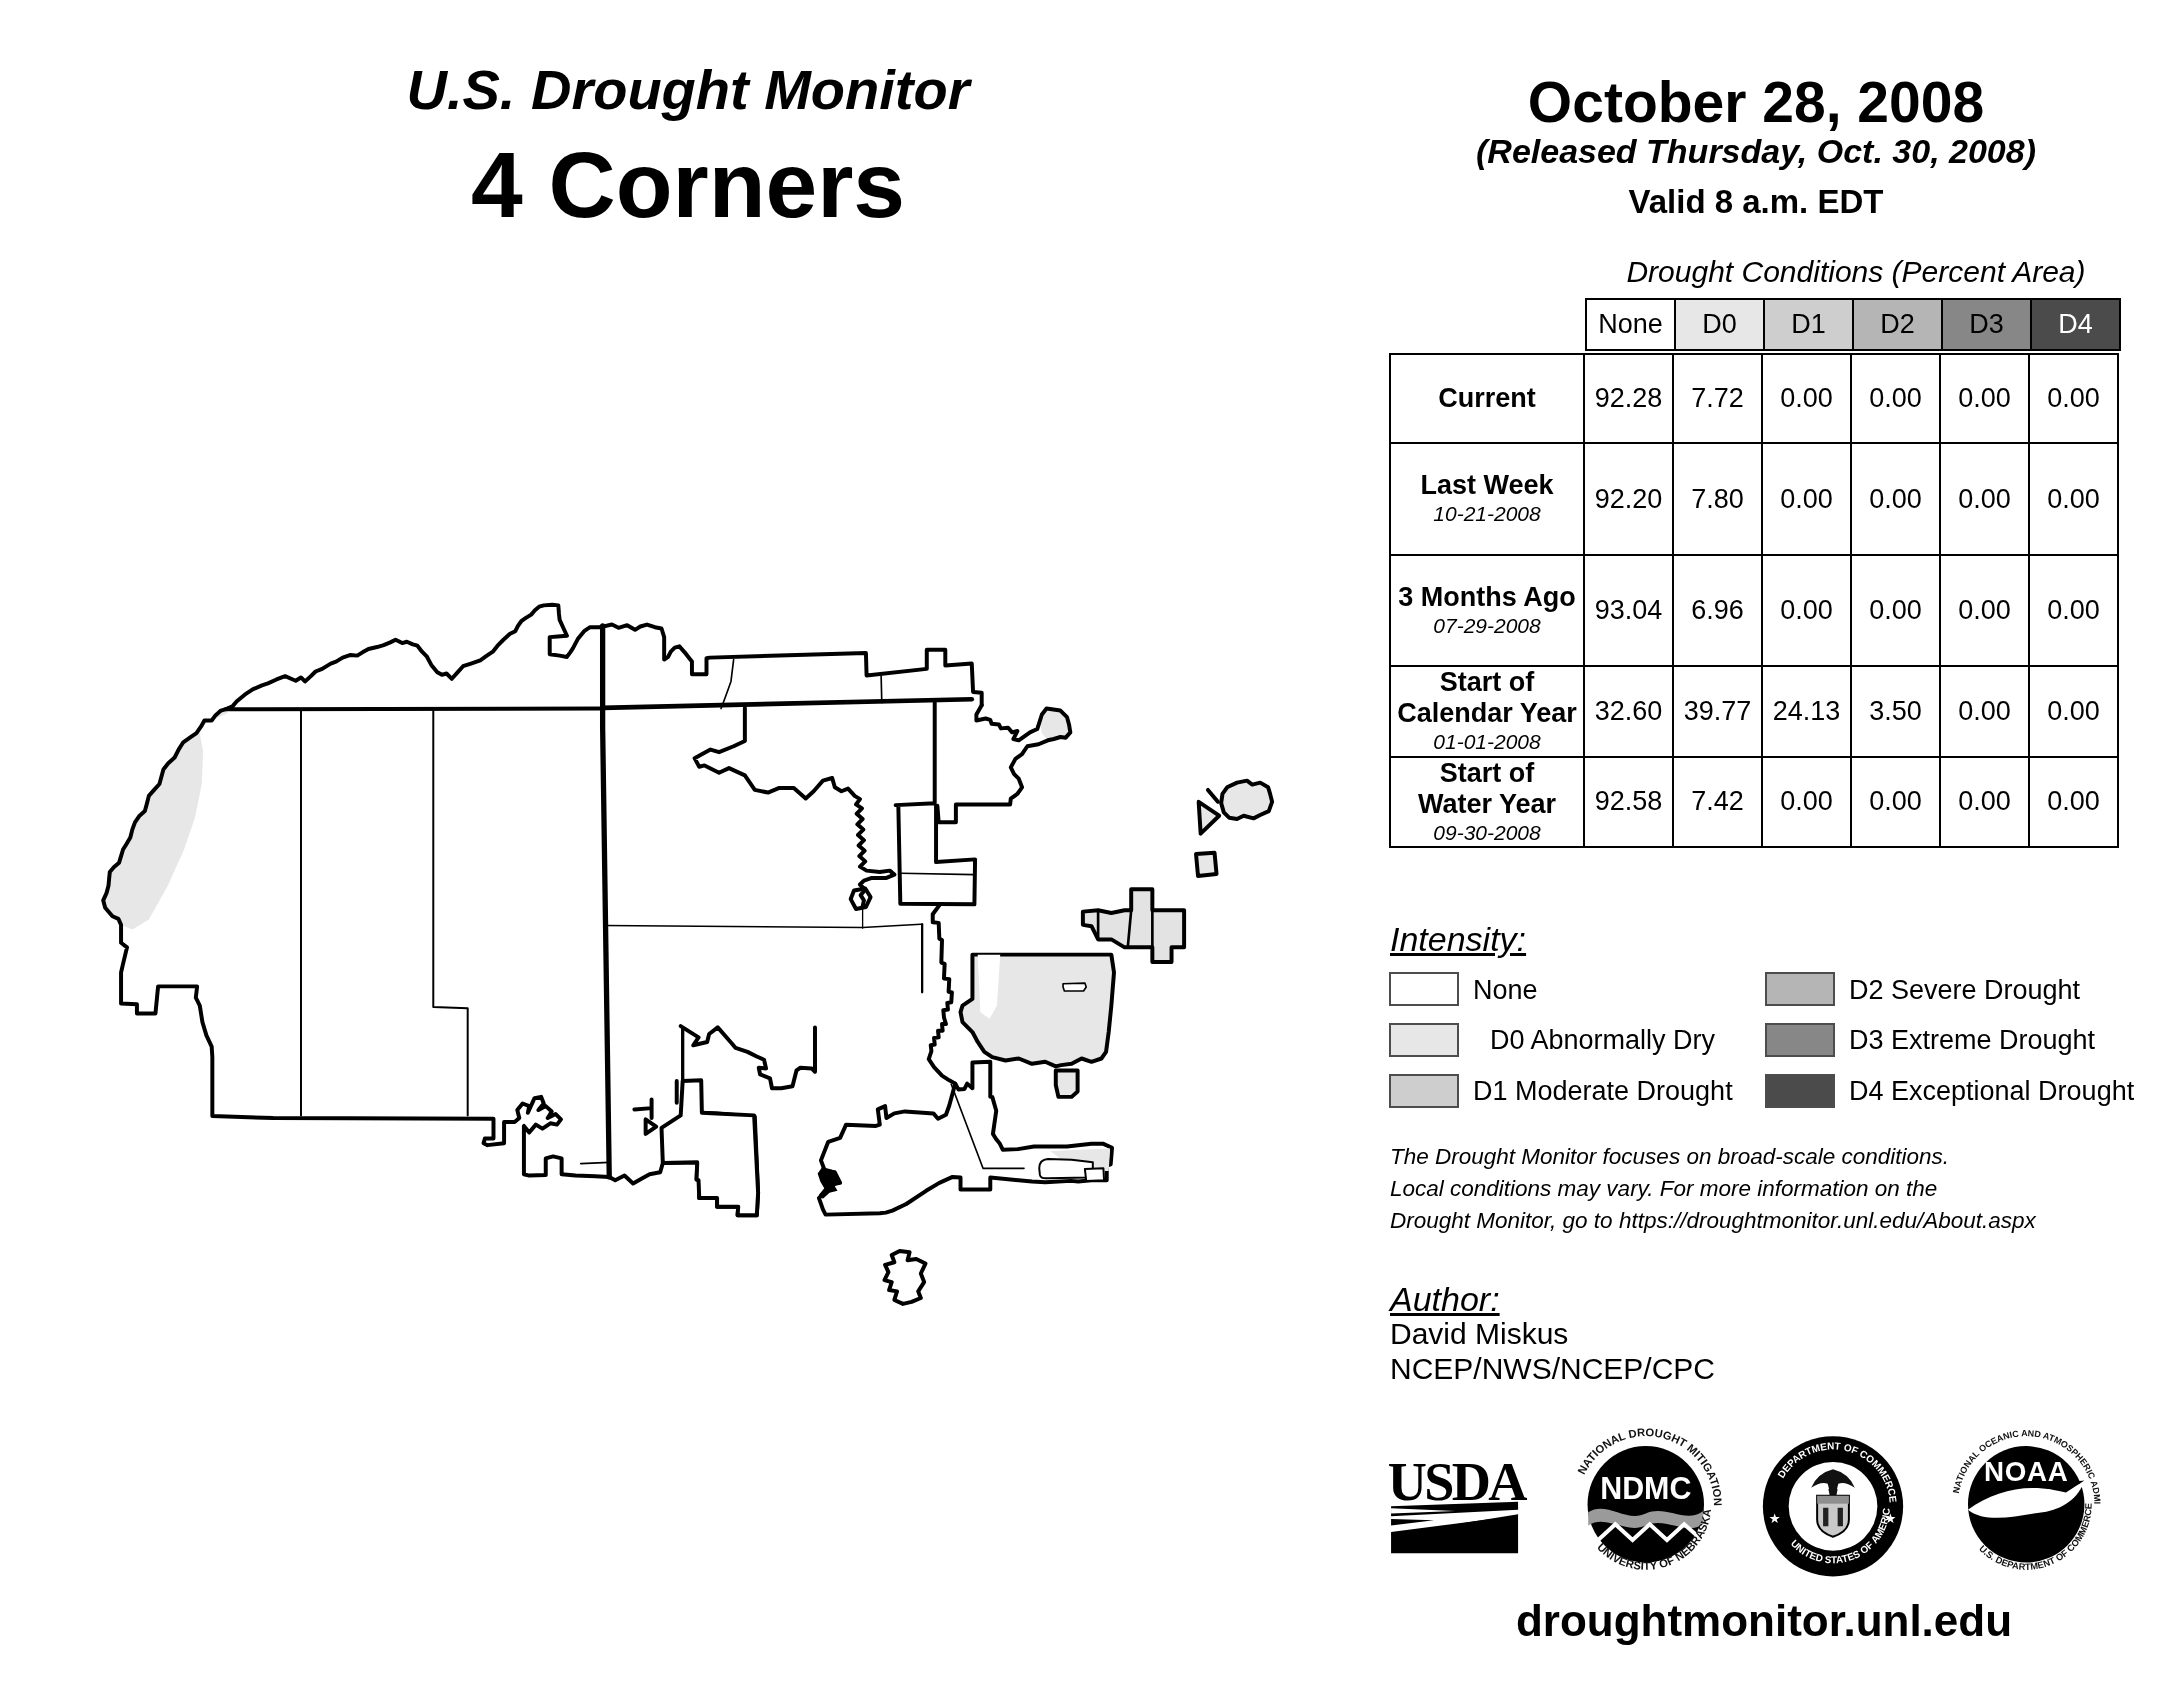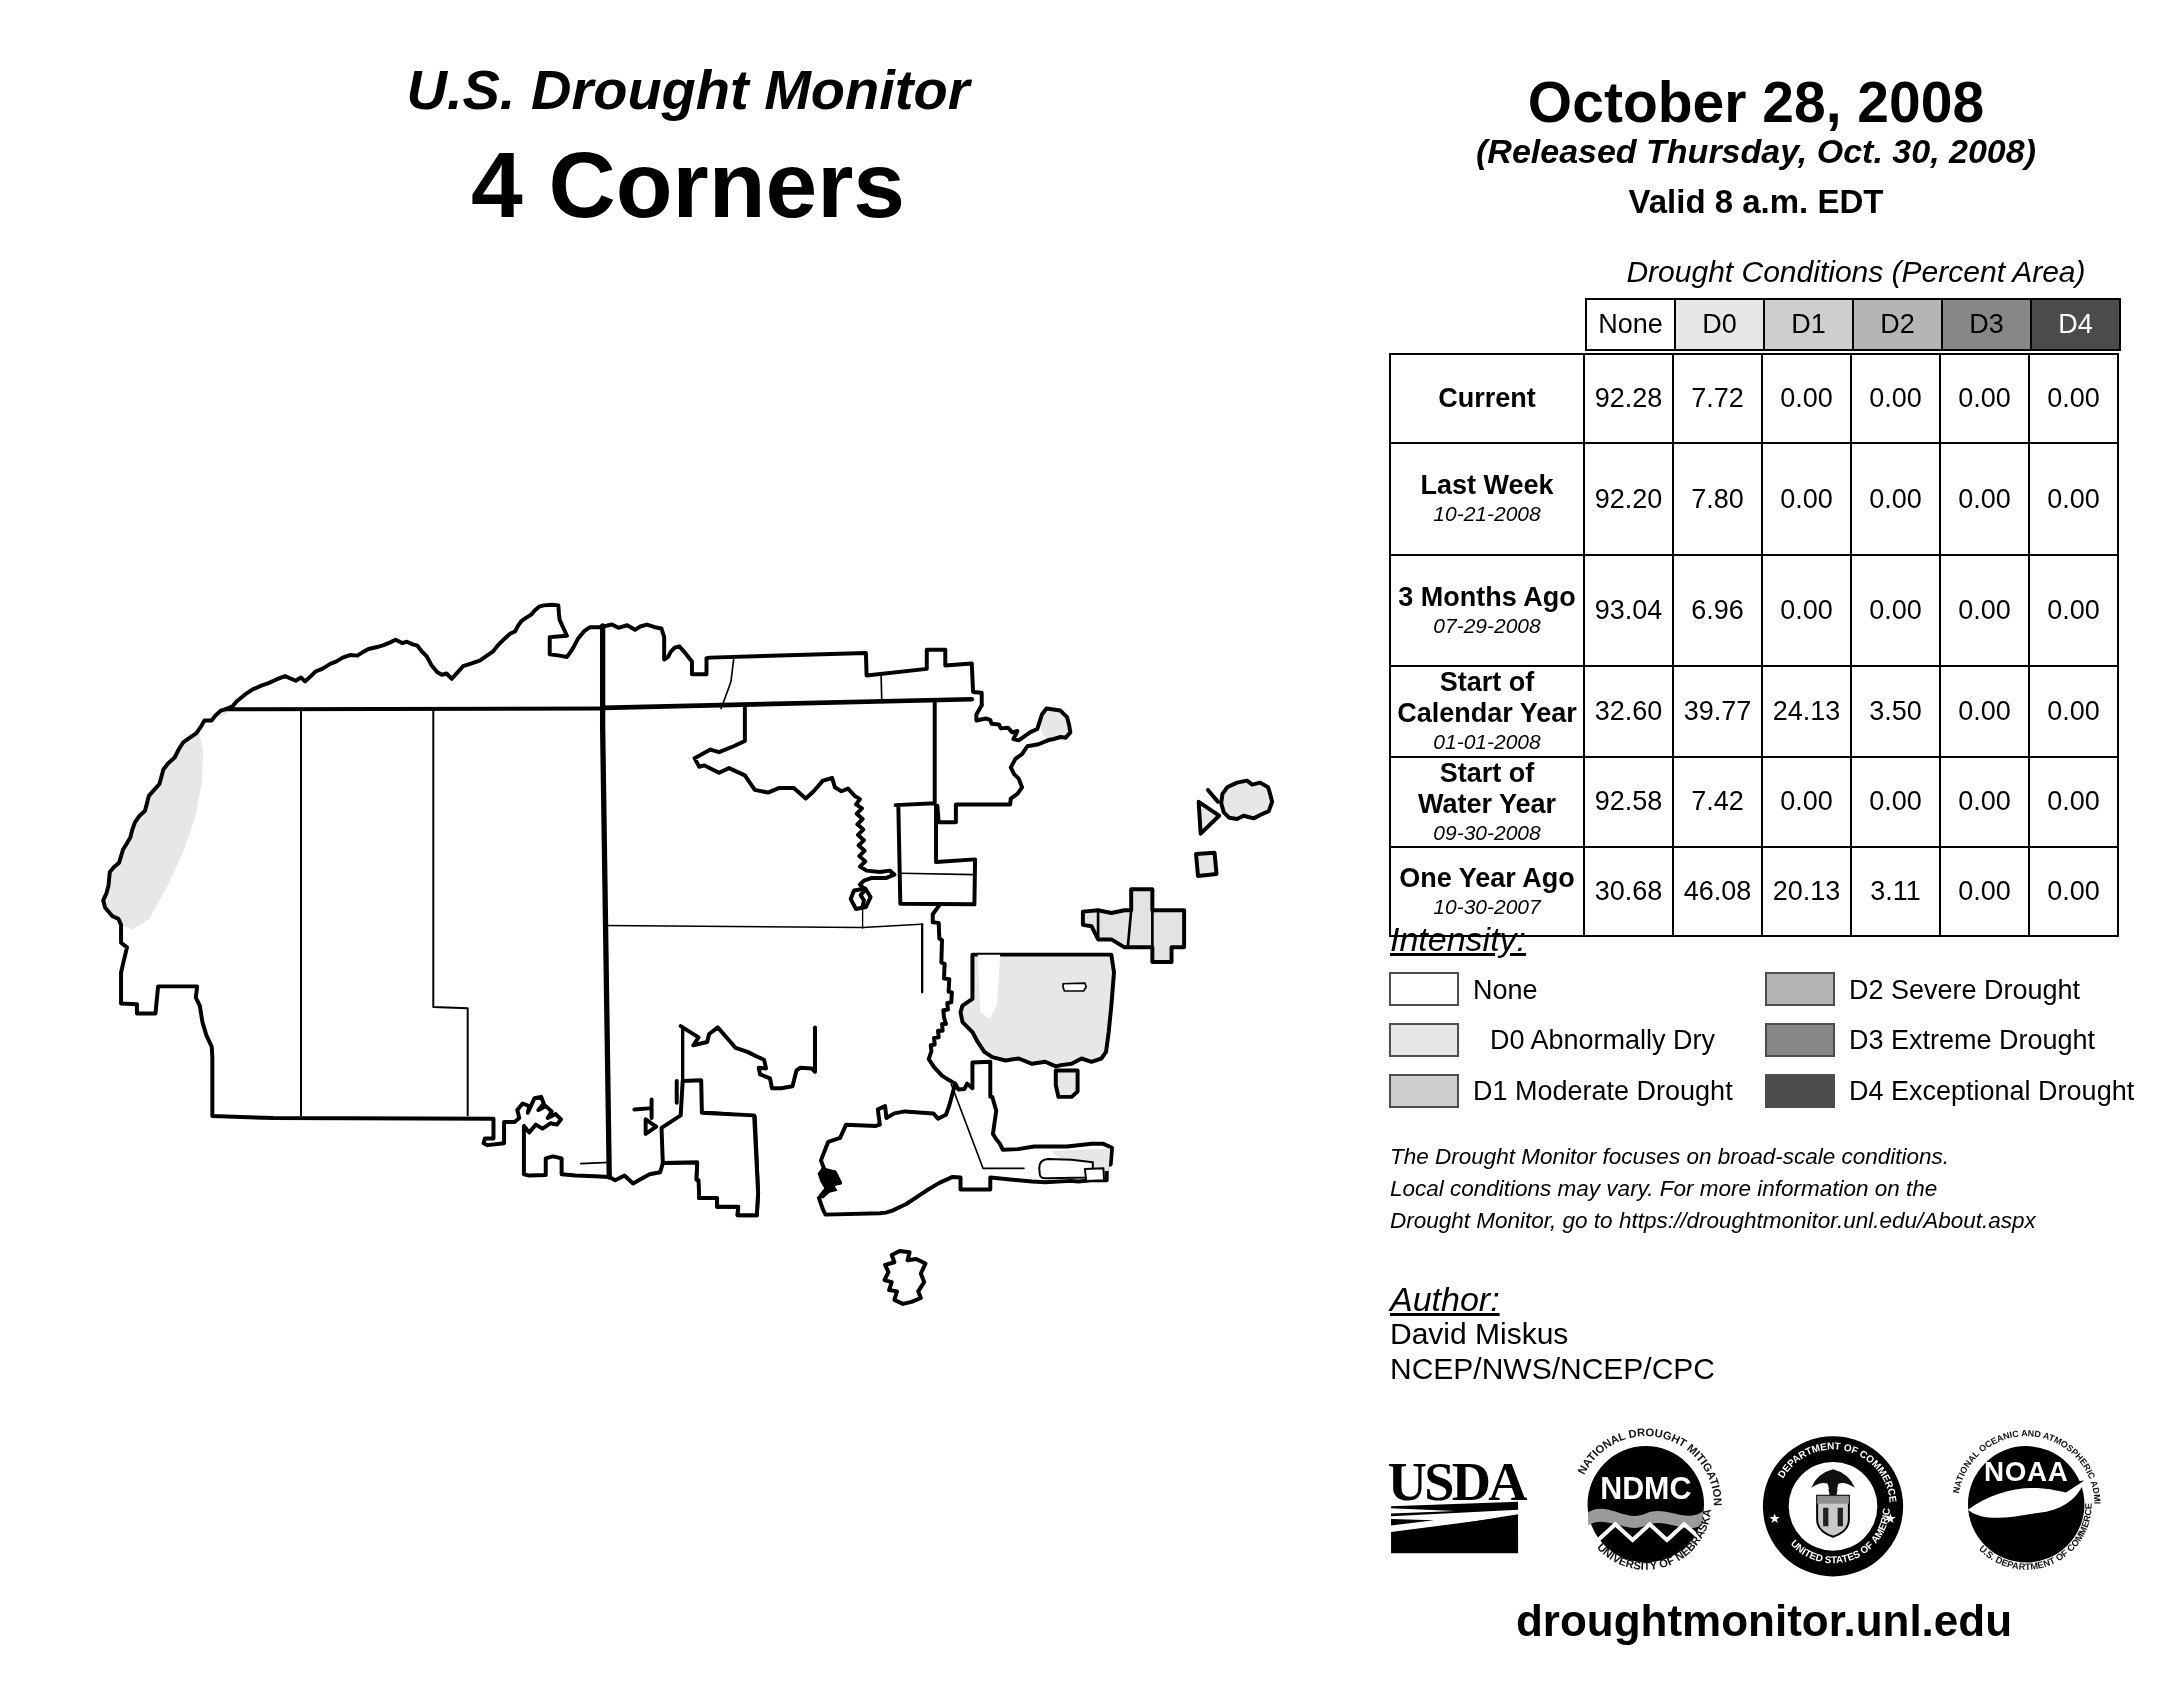--- a/index.html
+++ b/index.html
@@ -251,32 +251,20 @@
           <div class="b">Start of<br>Water Year</div>
           <div class="dt">09-30-2008</div>
         </td>
 <td class="dc">92.58</td>
         <td class="dc">7.42</td>
         <td class="dc">0.00</td>
         <td class="dc">0.00</td>
         <td class="dc">0.00</td>
         <td class="dc">0.00</td>
 </tr>
-<tr style="height:89px;">
-<td class="lc">
-          <div class="b">One Year Ago</div>
-          <div class="dt">10-30-2007</div>
-        </td>
-<td class="dc">30.68</td>
-        <td class="dc">46.08</td>
-        <td class="dc">20.13</td>
-        <td class="dc">3.11</td>
-        <td class="dc">0.00</td>
-        <td class="dc">0.00</td>
-</tr>
 </tbody>
   </table>
 
 <div class="sw" style="left:1389px;top:972px;background:#ffffff;"></div>
 
 <div class="swt" style="left:1473px;top:975px;">None</div>
 
 <div class="sw" style="left:1389px;top:1023px;background:#e7e7e7;"></div>
 
 <div class="swt" style="left:1473px;top:1025px;margin-left:17px;">D0 Abnormally Dry</div>

